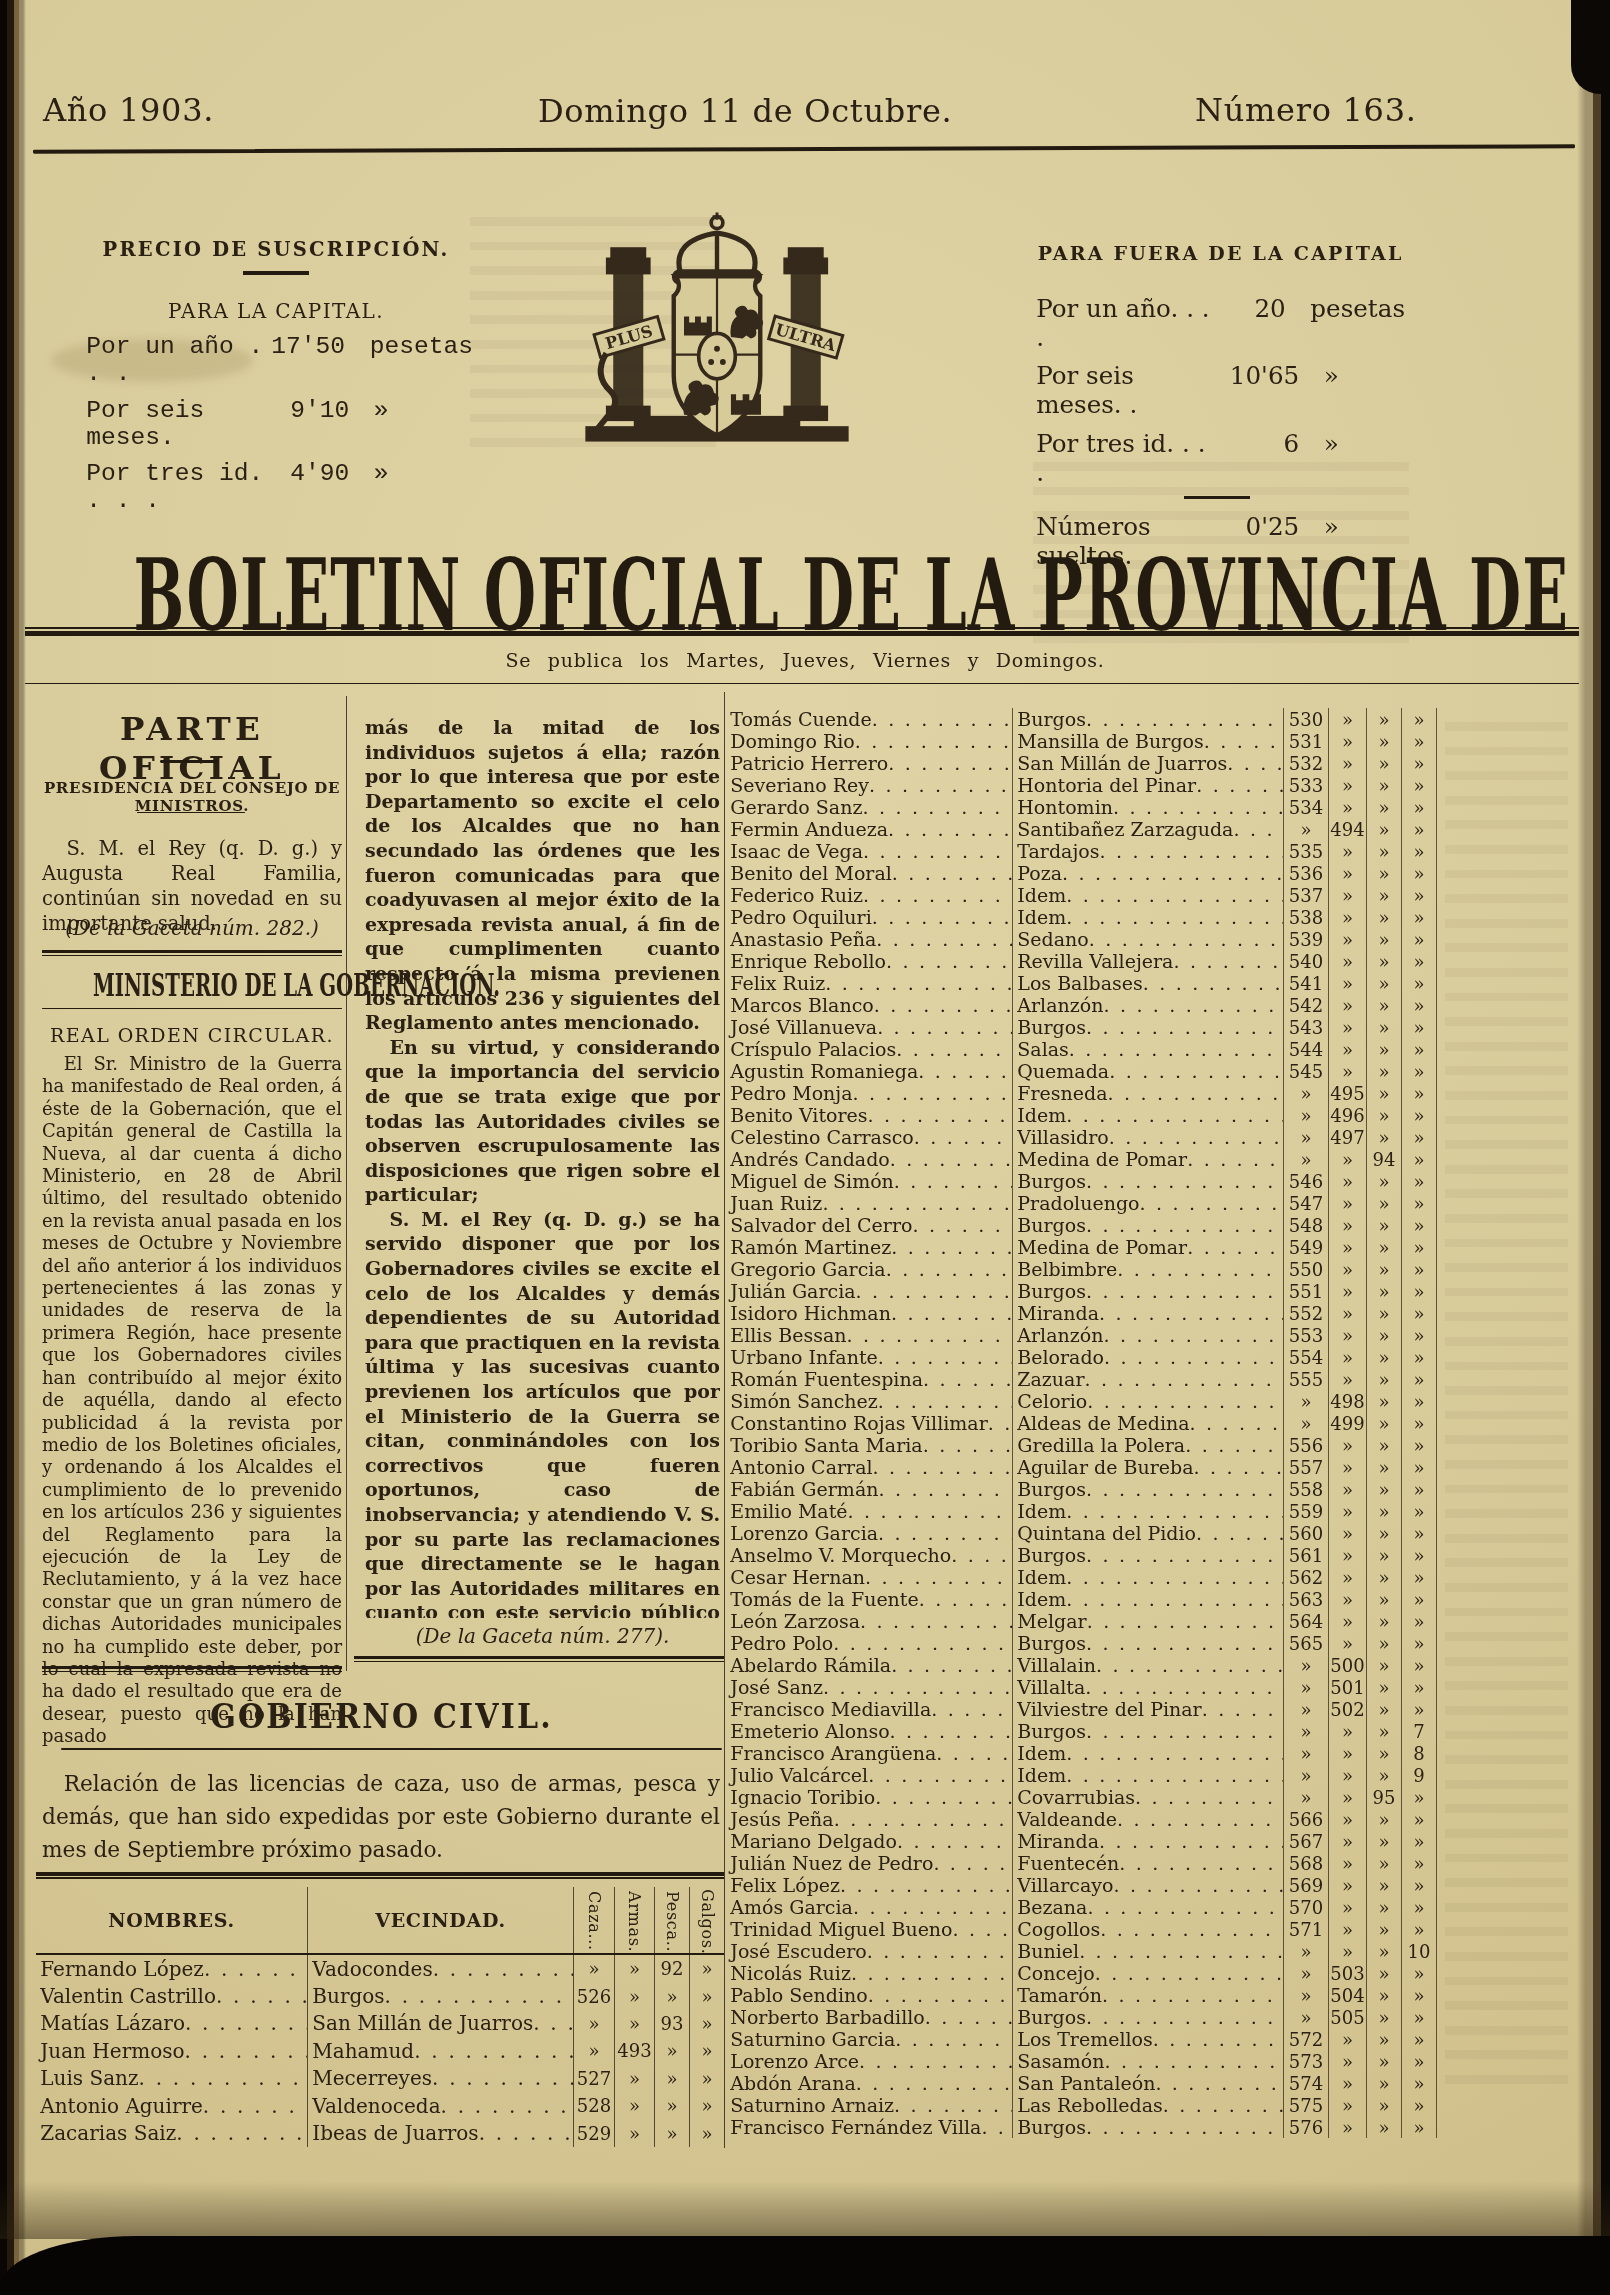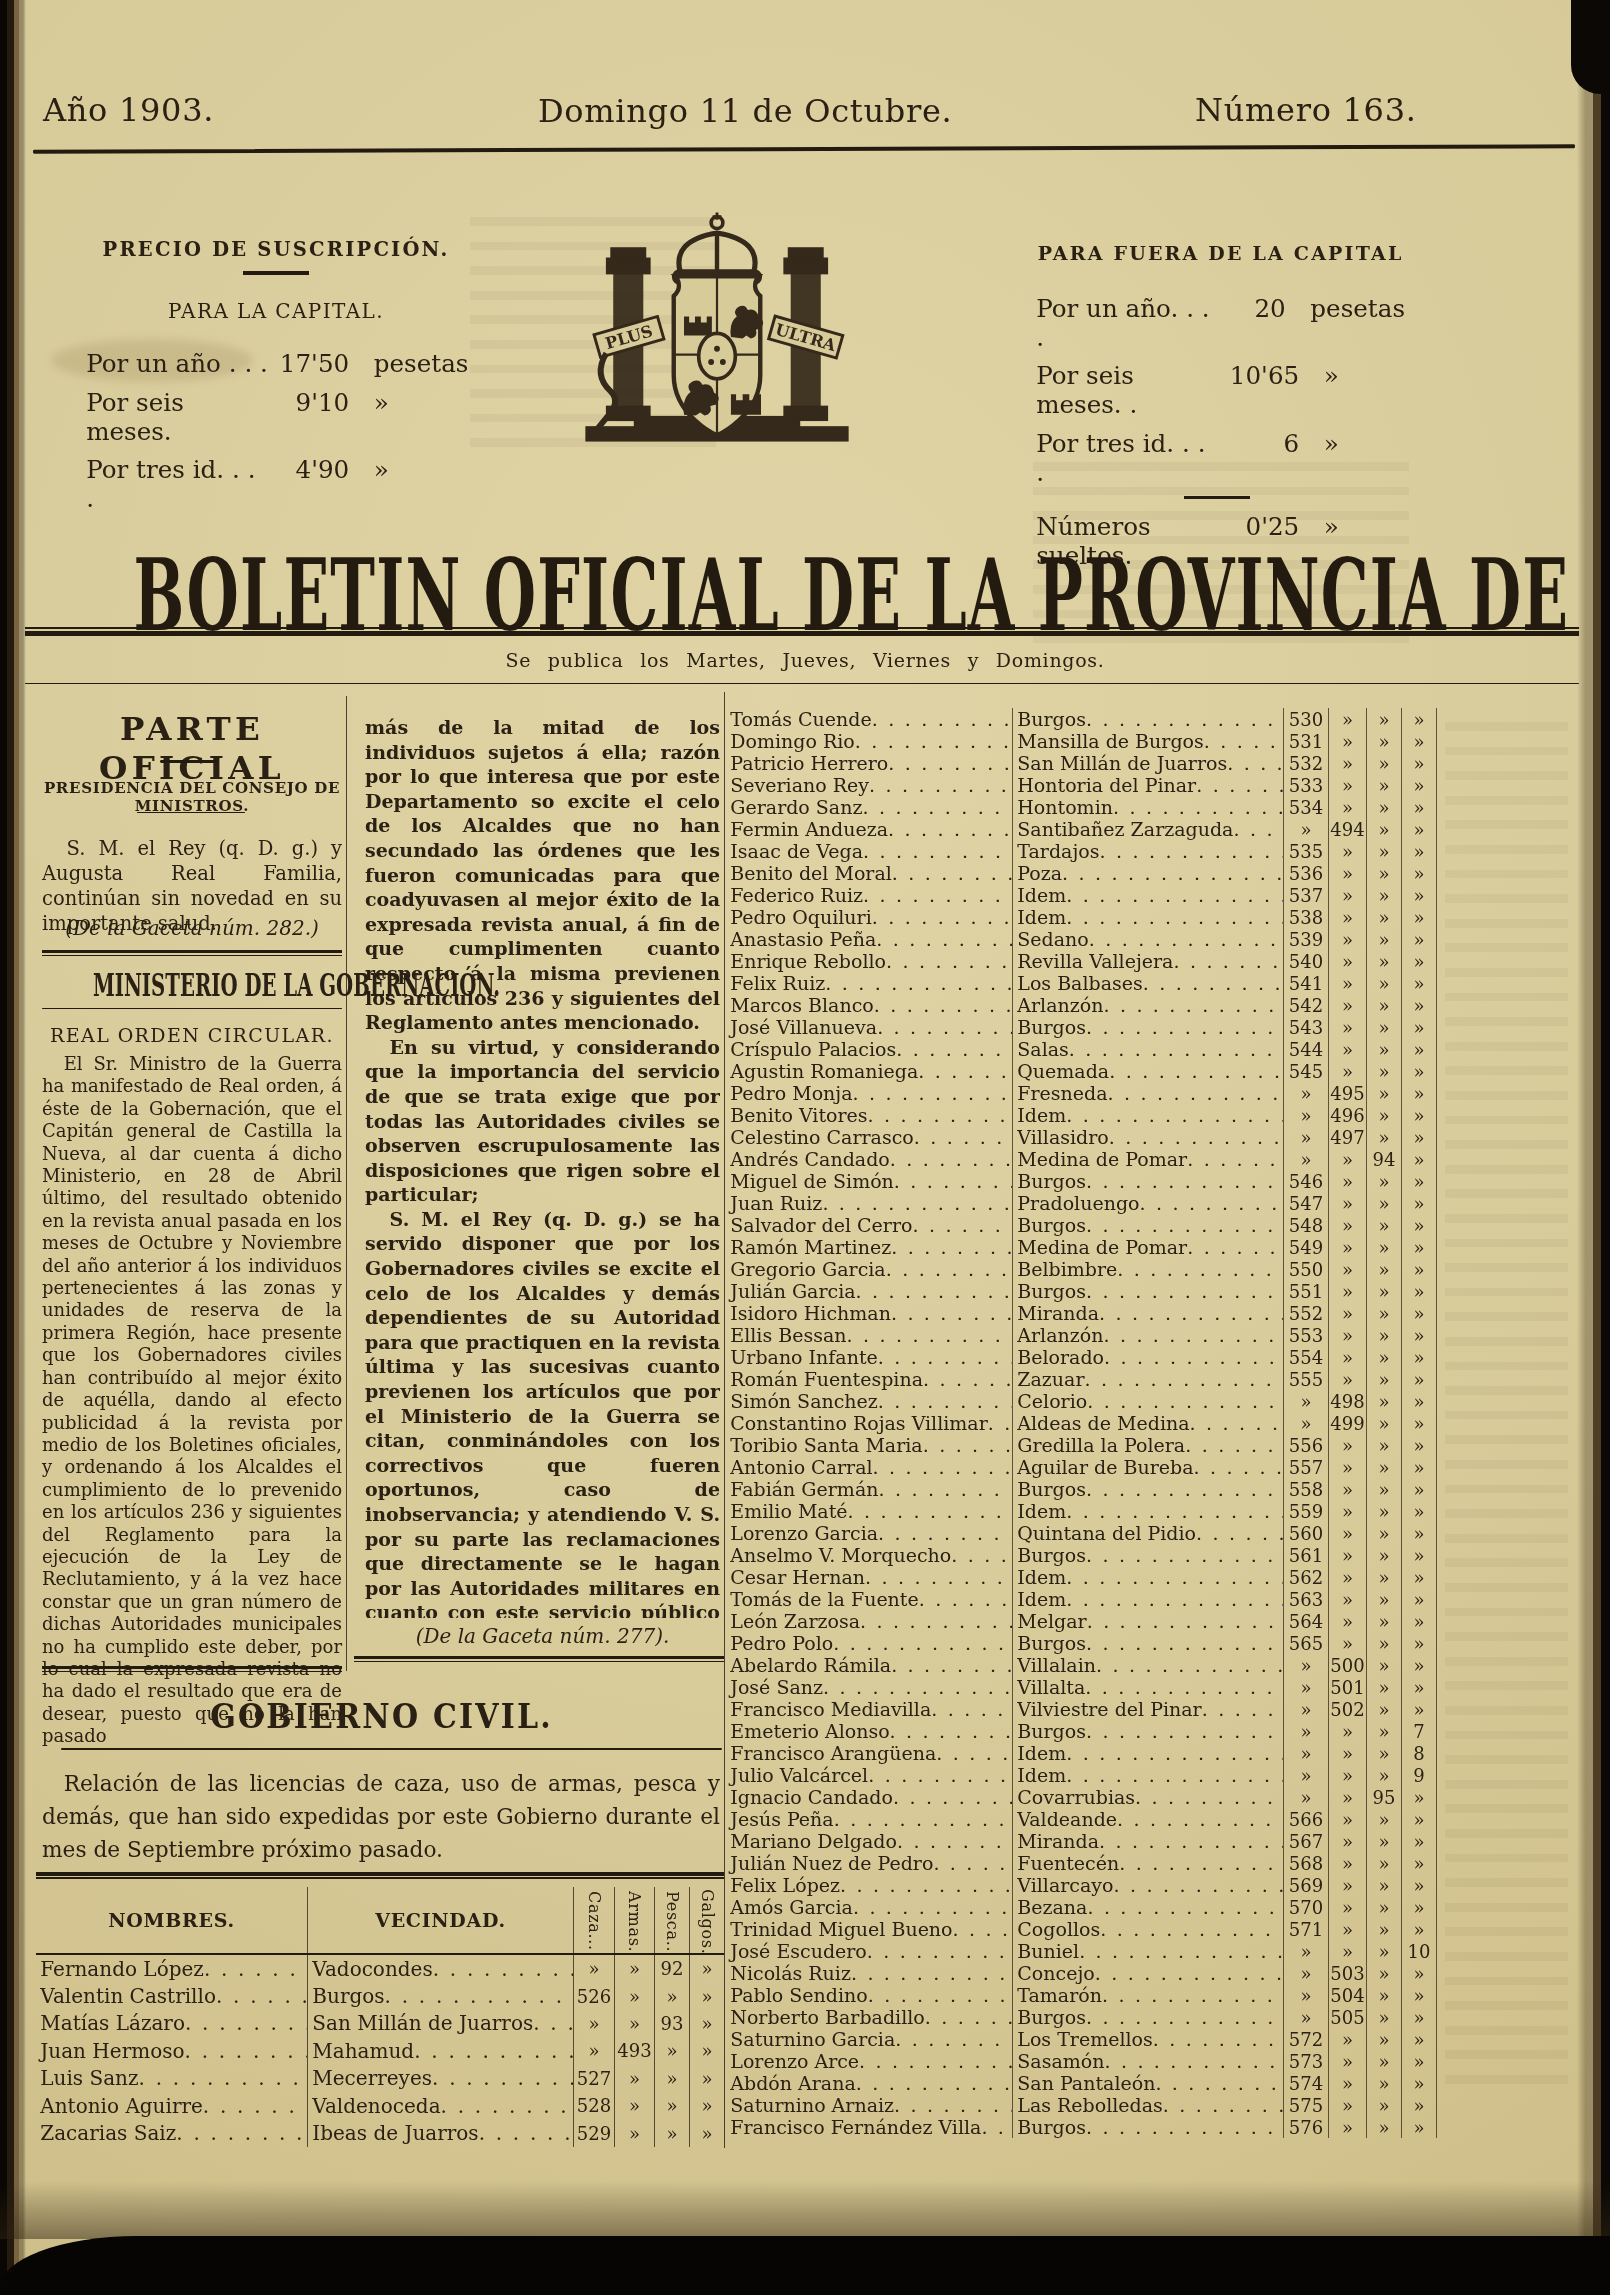--- a/index.html
+++ b/index.html
@@ -106,21 +106,21 @@
 
   <div class="hdr" style="left:43px;top:91px;text-align:right;">Año 1903.</div>
   <div class="hdr" style="left:538px;top:92px;">Domingo 11 de Octubre.</div>
   <div class="hdr" style="left:1195px;top:91px;">Número 163.</div>
   <div class="hr" style="left:32.5px;top:147px;width:1542px;height:4.3px;transform:rotate(-0.2deg);"></div>
 
   <div class="subbox" style="left:79px;top:238px;width:394px;">
     <div class="subtitle">PRECIO DE SUSCRIPCIÓN.</div>
     <div class="subrule"></div>
     <div class="subhead2">PARA LA CAPITAL.</div>
-    <div style="margin-top:26px;">
+    <div style="margin-top:10px;font-family:Liberation Mono, monospace;">
       <div class="subline">
         <span class="lb">Por un año . . .</span>
         <span class="vl">17'50</span>
         <span class="un">pesetas</span>
       </div>
       <div class="subline">
         <span class="lb">Por seis meses.</span>
         <span class="vl">9'10</span>
         <span class="un">»</span>
       </div>
@@ -1058,21 +1058,21 @@
             <span>Idem</span>
             <span class="leader"></span>
           </div>
           <div class="cell num">»</div>
           <div class="cell num">»</div>
           <div class="cell num">»</div>
           <div class="cell num">9</div>
         </div>
         <div class="trow">
           <div class="cell txt">
-            <span>Ignacio Candado</span>
+            <span>Ignacio Toribio</span>
             <span class="leader"></span>
           </div>
           <div class="cell txt">
             <span>Covarrubias</span>
             <span class="leader"></span>
           </div>
           <div class="cell num">»</div>
           <div class="cell num">»</div>
           <div class="cell num">95</div>
           <div class="cell num">»</div>

